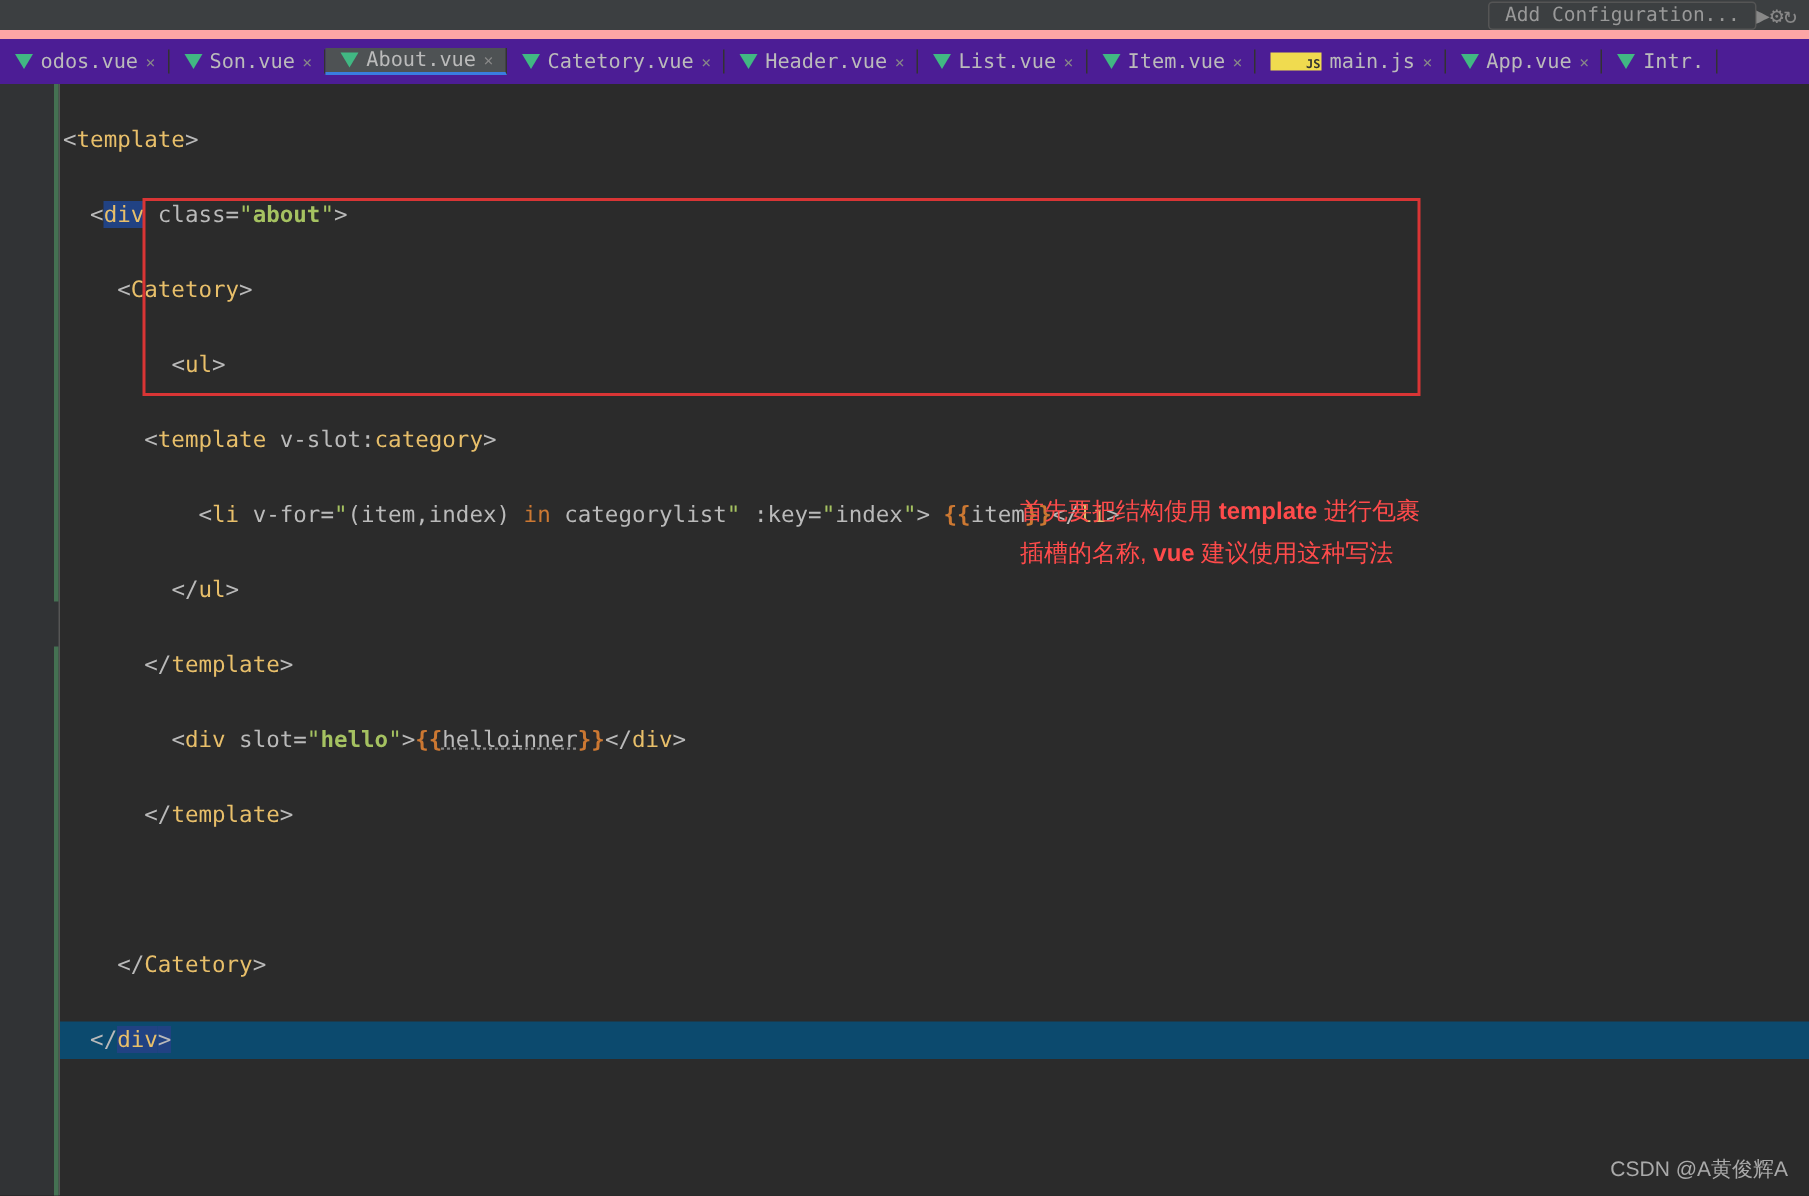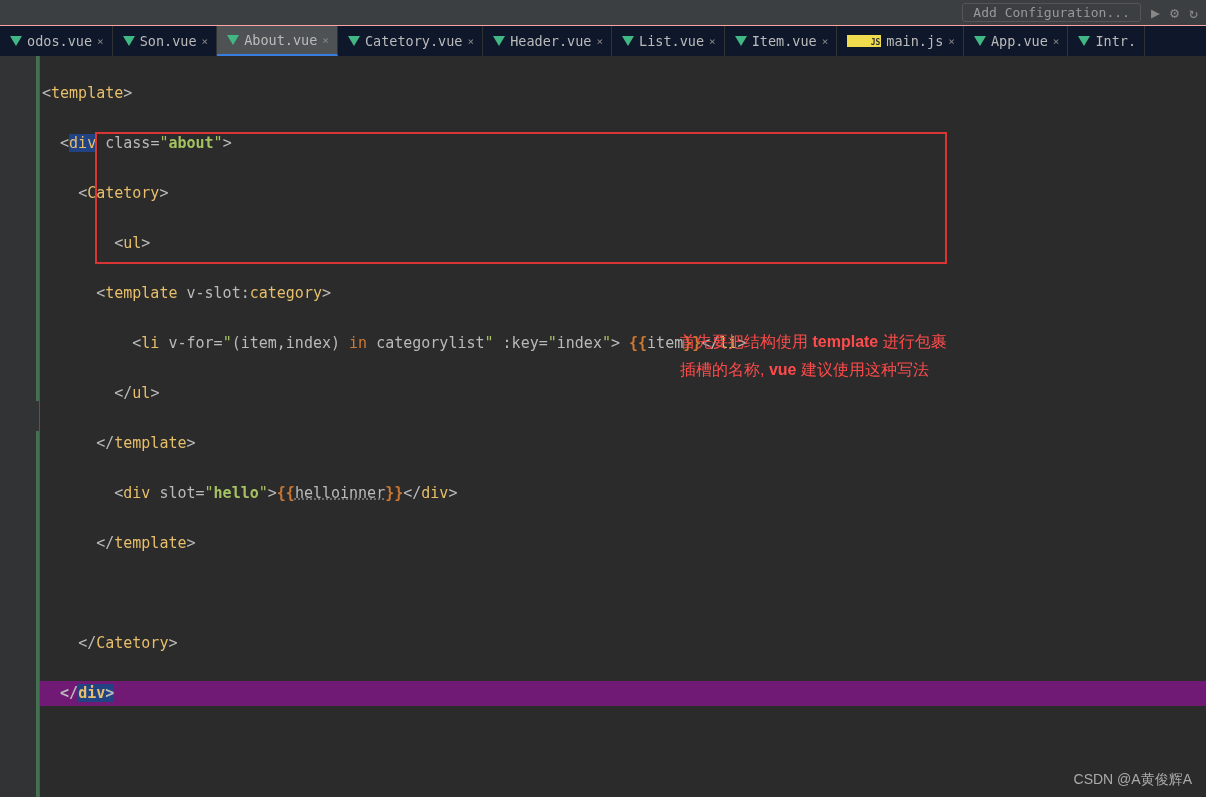--- a/index.html
+++ b/index.html
@@ -12,40 +12,41 @@
   overflow: hidden;
   position: relative;
 }
 .toolbar {
   height: 26px;
   background: #3c3f41;
   display: flex;
   justify-content: flex-end;
   align-items: center;
   padding-right: 8px;
-  gap: 10px;
-  border-bottom: 1px solid #fca5a5;
+  gap: 0;
+  border-bottom: 6px solid #fca5a5;
 }
 .config-select {
   background: #3c3f41;
   border: 1px solid #555;
   color: #999;
   padding: 1px 10px;
   font-size: 13px;
   border-radius: 3px;
 }
 .tool-icon {
   color: #888;
   font-size: 15px;
 }
 .tabs {
   display: flex;
-  background: #0f172a;
+  background: #4c1d95;
   height: 30px;
   overflow: hidden;
+  align-items: center;
 }
 .tab {
   display: flex;
   align-items: center;
   padding: 0 8px 0 10px;
   color: #bbb;
   font-size: 13.5px;
   gap: 5px;
   border-right: 1px solid #323232;
   white-space: nowrap;
@@ -99,22 +100,21 @@
   top: 0;
   right: 0;
   line-height: 25px;
   white-space: pre;
 }
 .line {
   position: relative;
   padding-left: 2px;
 }
 .highlight-line {
-  background: #701a75;
-  font-weight: bold;
+  background: #0c4a6e;
 }
 .red-box {
   position: absolute;
   border: 2px solid #d93535;
   left: 95px;
   top: 76px;
   width: 852px;
   height: 132px;
   pointer-events: none;
 }

